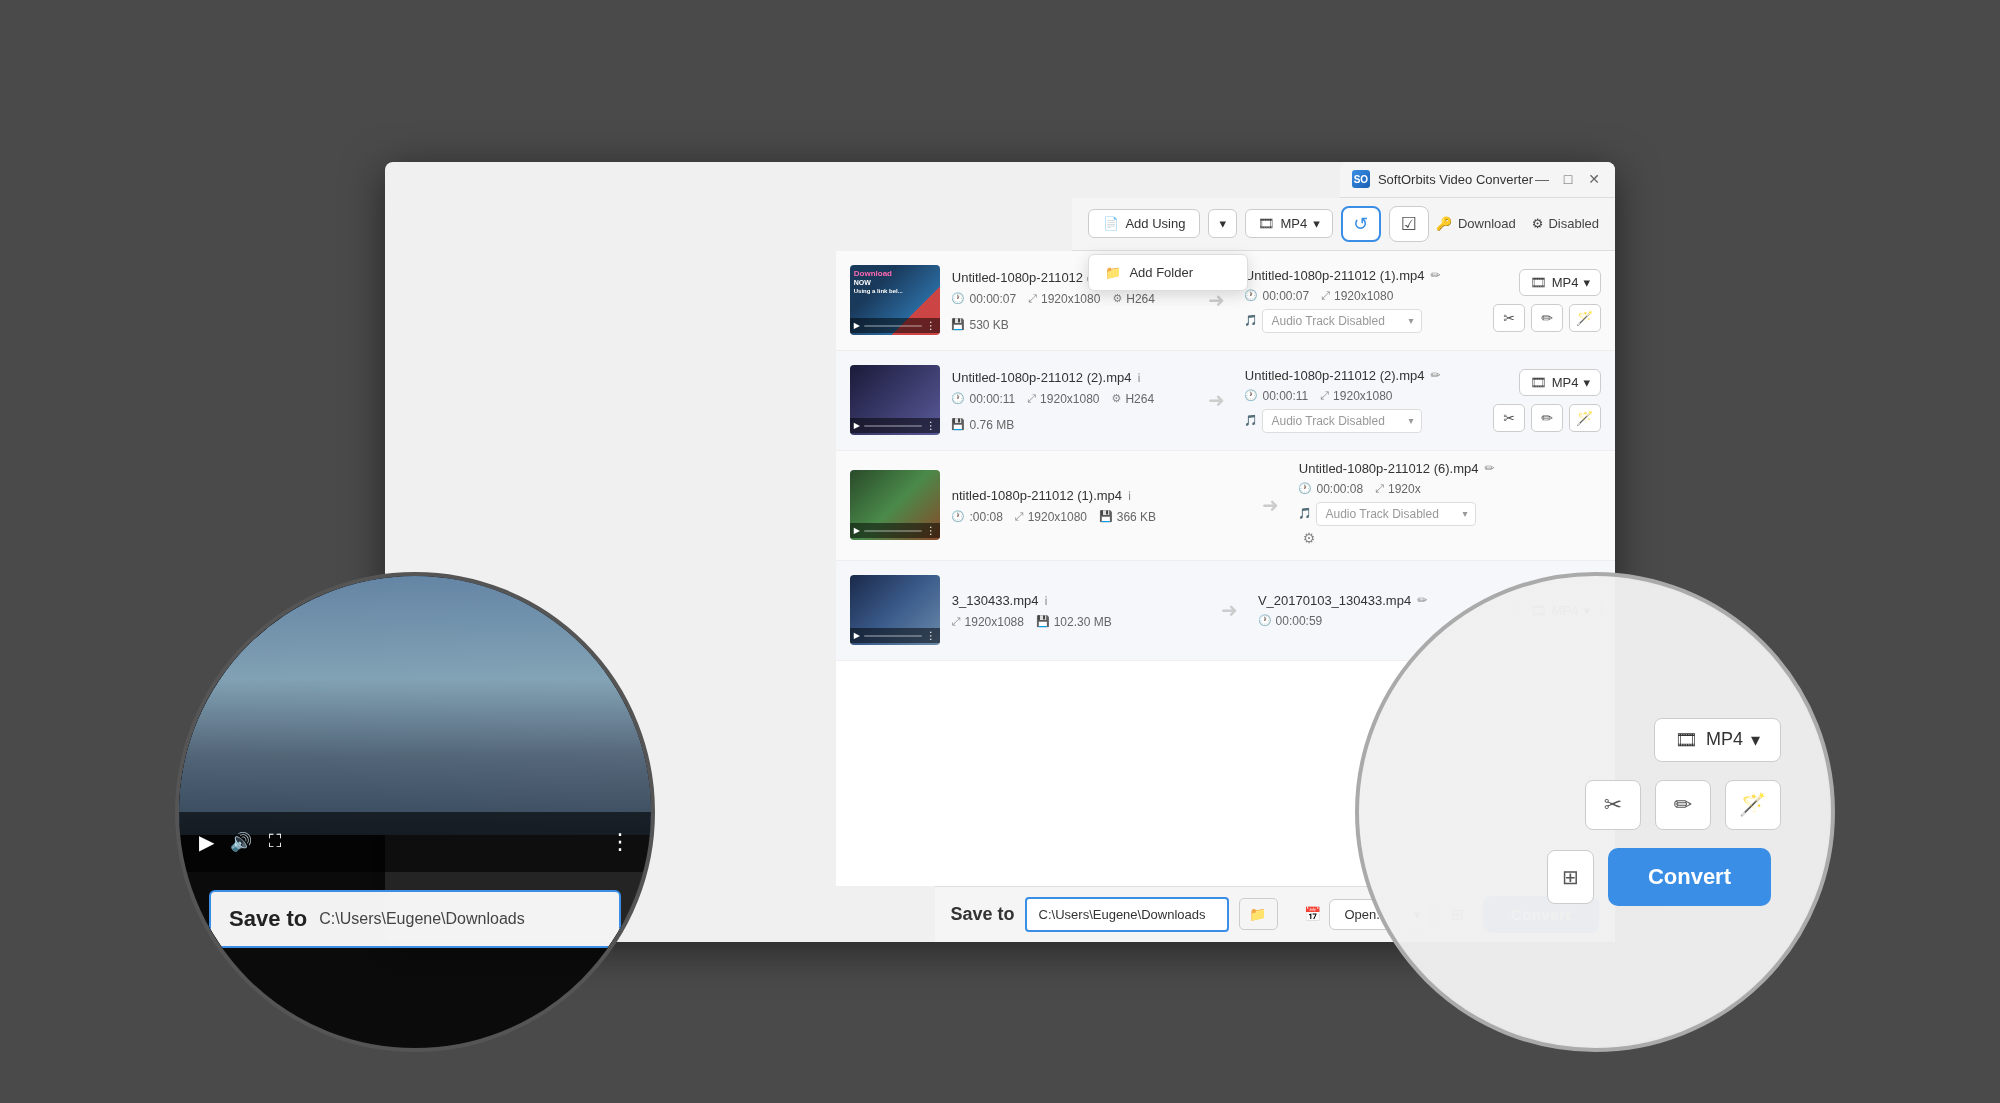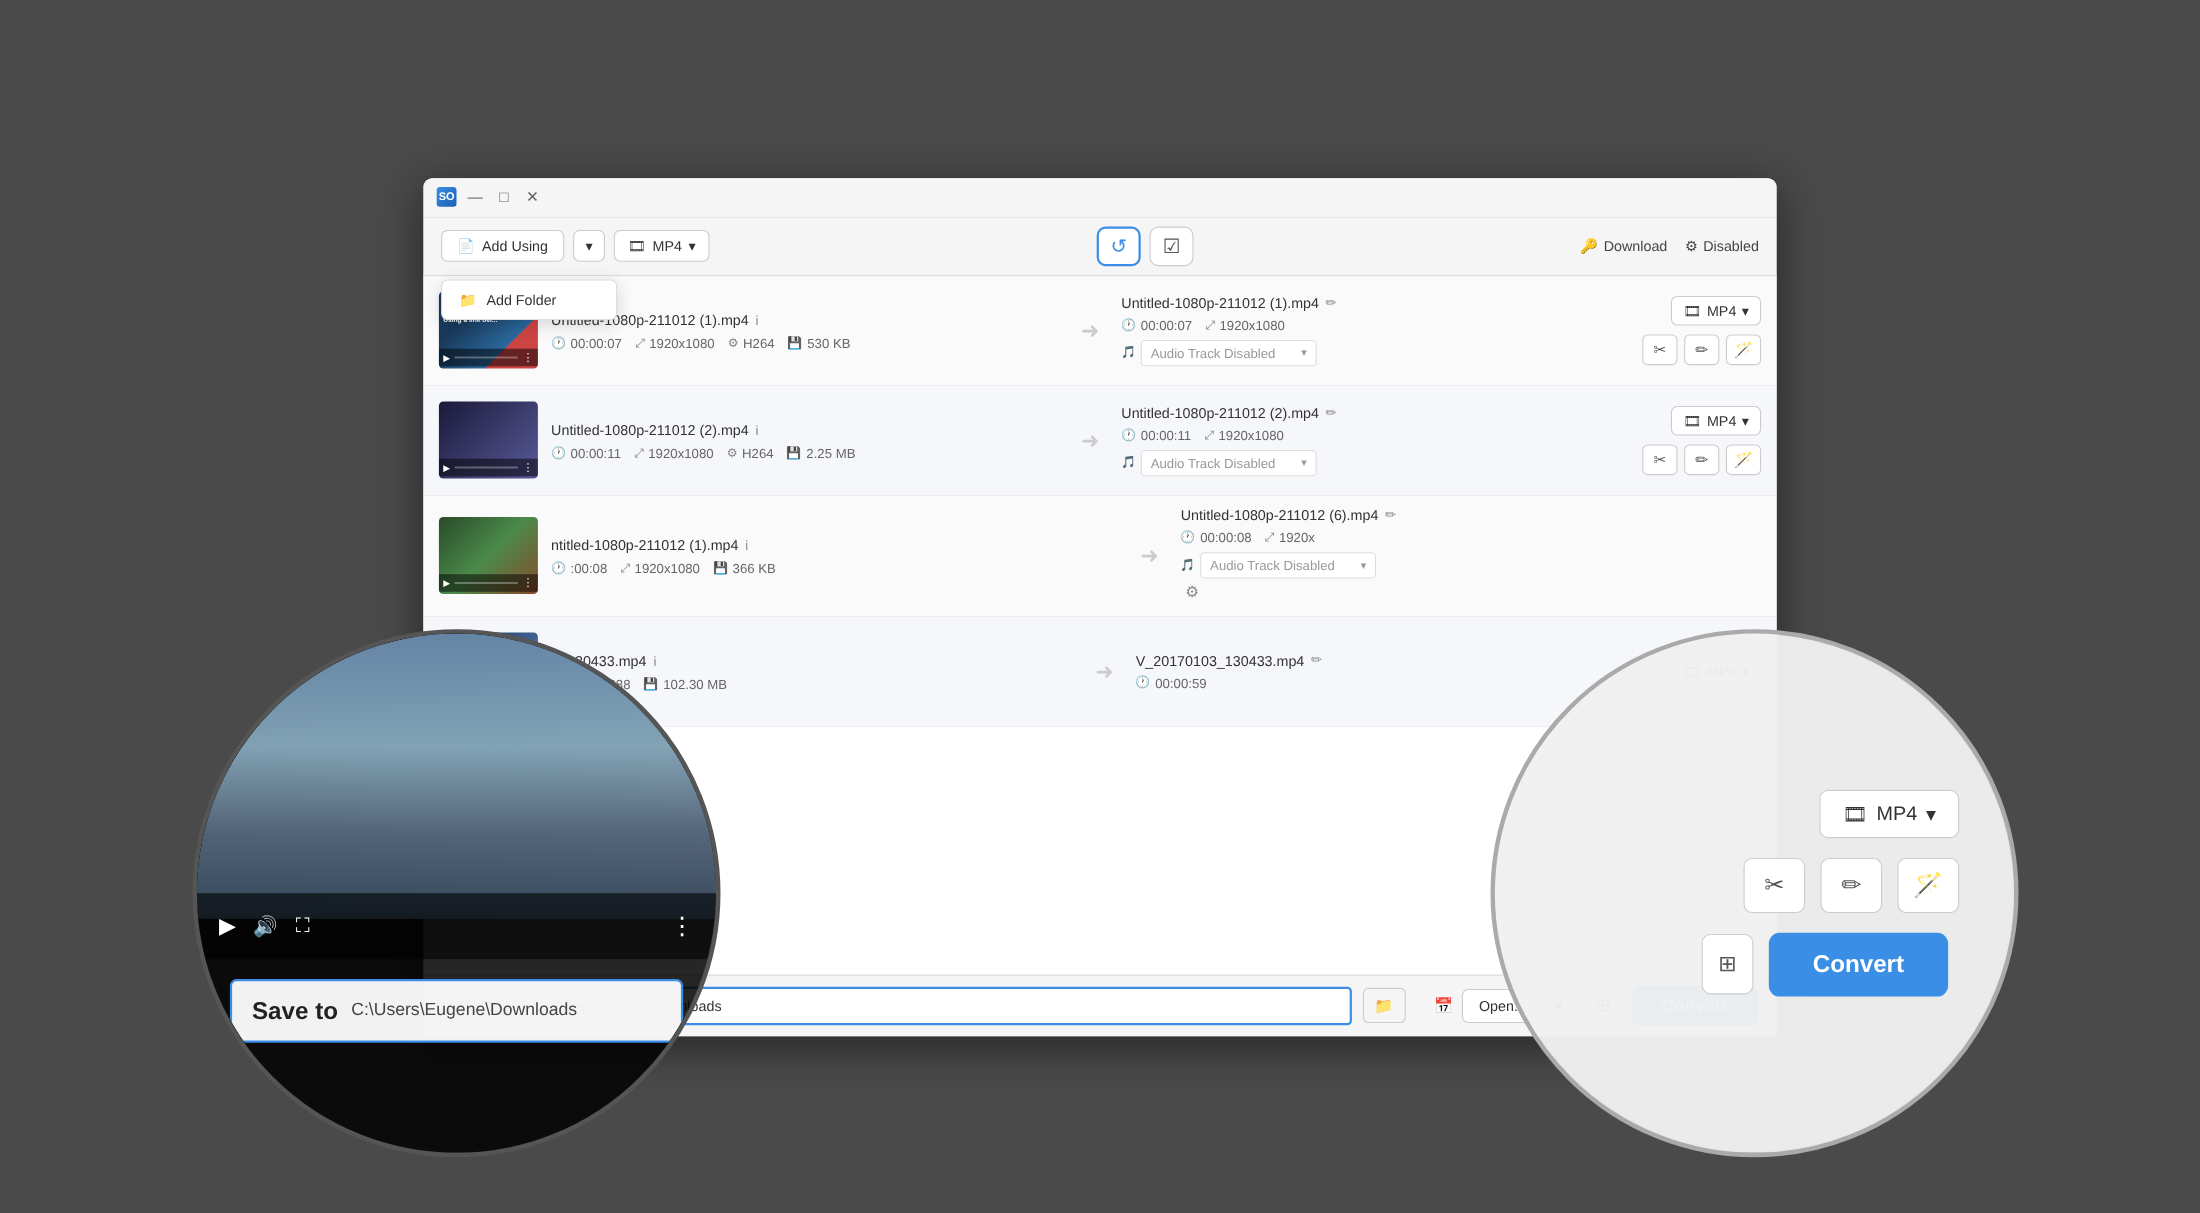--- a/index.html
+++ b/index.html
@@ -17,20 +17,21 @@
     .app-window {
       width: 1230px;
       height: 780px;
       background: #f0f0f0;
       border-radius: 8px;
       box-shadow: 0 8px 40px rgba(0,0,0,0.5);
       display: flex;
       flex-direction: column;
       position: relative;
       overflow: visible;
+      align-items: flex-end;
     }
 
     
     .title-bar {
       background: #f5f5f5;
       border-radius: 8px 8px 0 0;
       display: flex;
       align-items: center;
       padding: 0 12px;
       height: 36px;
@@ -598,20 +599,21 @@
   </style>
 </head>
 <body>
 
 <div class="app-window">
 
   <div class="title-bar">
     <div class="title-bar-icon">
       <span>SO</span>
     </div>
+    <span class="title-bar-text">SoftOrbits Video Converter</span>
     <div class="title-bar-controls">
       <div class="title-btn">—</div>
       <div class="title-btn">□</div>
       <div class="title-btn close">✕</div>
     </div>
   </div>
 
   <div class="toolbar">
     <button class="btn-add-files">
       <span>📄</span>
@@ -742,21 +744,21 @@
           <span class="meta-item">
               <span class="meta-icon">⤢</span>
               <span>1920x1080</span>
             </span>
           <span class="meta-item">
               <span class="meta-icon">⚙</span>
               <span>H264</span>
             </span>
           <span class="meta-item">
               <span class="meta-icon">💾</span>
-              <span>2.25 MB</span>
+              <span>0.76 MB</span>
             </span>
         </div>
       </div>
       <div class="arrow-icon">➜</div>
       <div class="output-info">
         <div class="output-name">
           <span>Untitled-1080p-211012 (2).mp4</span>
           <span class="edit-icon">✏</span>
         </div>
         <div class="output-meta">

